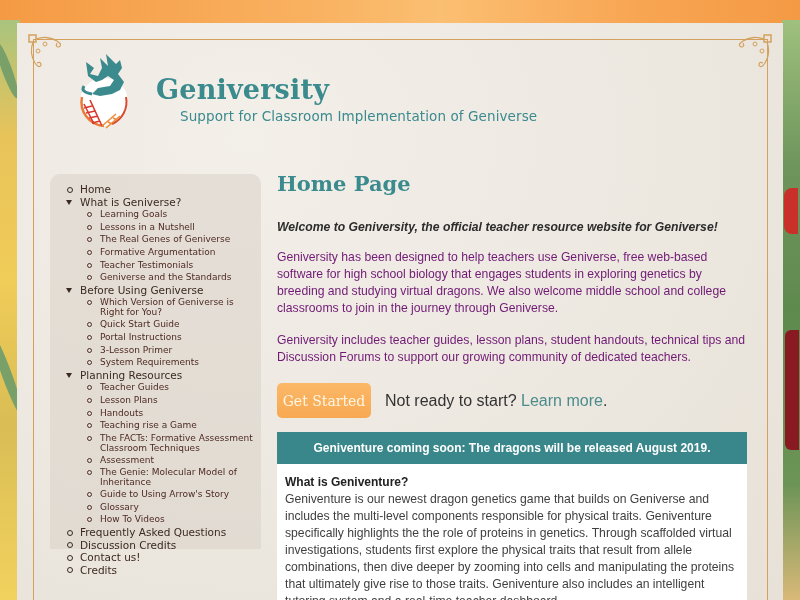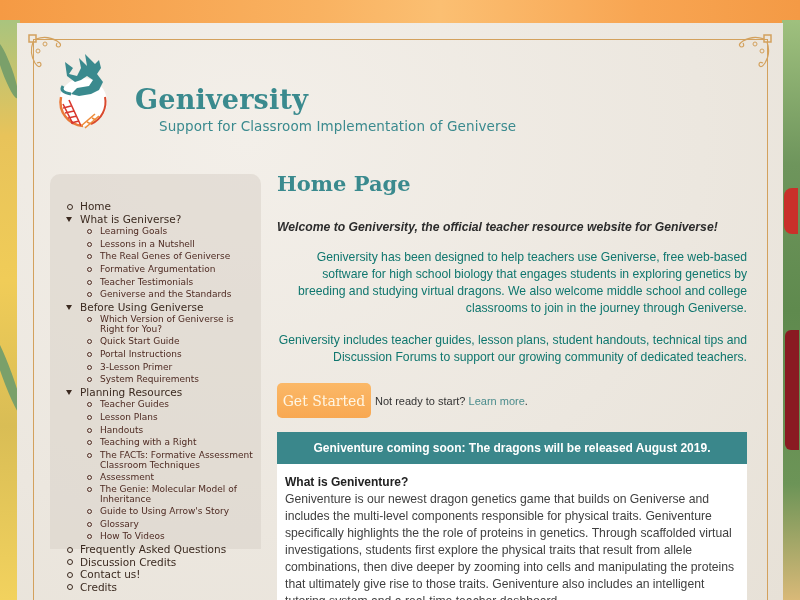--- a/index.html
+++ b/index.html
@@ -32,36 +32,36 @@
       background: radial-gradient(ellipse at 30% 20%, #f3efe9 0%, #ece7df 60%, #e7e1d7 100%);
     }
     .frame {
       position: absolute; left: 33px; top: 39px; width: 735px; height: 575px;
       border-top: 1.5px solid #d3a15d; border-left: 1.5px solid #d3a15d; border-right: 1.5px solid #d3a15d;
     }
     .corner { position: absolute; width: 40px; height: 40px; }
     .corner.tl { left: 27px; top: 33px; }
     .corner.tr { right: 27px; top: 33px; transform: scaleX(-1); }
 
-    .header { position: absolute; left: 51px; top: 52px; display: flex; align-items: flex-end; }
+    .header { position: absolute; left: 72px; top: 52px; display: flex; align-items: center; }
     .logo { width: 64px; height: 82px; }
     .brand { margin-left: 20px; margin-top: 12px; }
     .brand-title {
       font-family: "DejaVu Serif", serif; font-weight: bold; font-size: 27px;
       color: #3a8a8e; letter-spacing: 0.2px; line-height: 30px;
     }
     .brand-sub {
       font-family: "DejaVu Sans", sans-serif; font-size: 13.5px; color: #3a8a8e;
       margin-top: 3px; letter-spacing: 0.1px; margin-left: 24px;
     }
 
     .sidebar {
       position: absolute; left: 50px; top: 174px; width: 211px; height: 375px;
       background: rgba(216, 210, 200, 0.55); border-radius: 10px 10px 0 0;
-      padding: 26px 6px 0 14px;
+      padding: 9px 6px 0 14px;
     }
     .nav { list-style: none; }
     .nav > li { position: relative; padding-left: 16px; font-family: "DejaVu Sans", sans-serif; font-size: 10.5px; color: #3b2a20; line-height: 12.6px; }
     .nav > li > .lbl { display: block; }
     .nav > li::before {
       content: ""; position: absolute; left: 3px; top: 3.5px; width: 4px; height: 4px;
       border: 1.2px solid #3b2a20; border-radius: 50%;
     }
     .nav > li.open::before {
       border: none; width: 0; height: 0; border-radius: 0; top: 4px; left: 2px;
@@ -75,29 +75,29 @@
     }
     .sub li.two { line-height: 10px; padding-top: 1px; padding-bottom: 1px; }
 
     .main { position: absolute; left: 277px; top: 170px; width: 470px; }
     .page-title {
       font-family: "DejaVu Serif", serif; font-size: 21px; color: #3a8a8e; line-height: 28px;
     }
     .welcome {
       margin-top: 22px; font-weight: bold; font-style: italic; font-size: 12.2px; color: #2c2c2c;
     }
-    .para { margin-top: 15px; font-size: 12.2px; line-height: 17px; color: #0f766e; width: 470px; text-align: right; }
+    .para { margin-top: 15px; font-size: 12.2px; line-height: 17px; color: #701a75; width: 470px; }
     .cta-row { margin-top: 17px; display: flex; align-items: center; }
     .btn-start {
       width: 94px; height: 35px; border-radius: 5px; border: none;
       background: linear-gradient(180deg, #fbb867 0%, #f8a852 100%);
       color: #fff6e4; font-family: "DejaVu Serif", serif; font-size: 14px;
       display: flex; align-items: center; justify-content: center;
     }
-    .not-ready { margin-left: 4px; font-size: 11px; color: #333; }
+    .not-ready { margin-left: 14px; font-size: 16px; color: #333; }
     .learn { color: #4b8c8c; text-decoration: none; }
     .banner {
       margin-top: 14px; width: 470px; height: 32px; background: #3a878b;
       color: #fff; font-weight: bold; font-size: 12px;
       display: flex; align-items: center; justify-content: center;
     }
     .box { width: 470px; height: 140px; background: #ffffff; padding: 10px 8px 0 8px; }
     .box-title { font-weight: bold; font-size: 12px; color: #222; line-height: 17px; }
     .box-text { font-size: 12.2px; line-height: 17px; color: #3f3f3f; }
   </style>
@@ -172,21 +172,21 @@
         <li>3-Lesson Primer</li>
         <li>System Requirements</li>
       </ul>
     </li>
     <li class="open">
       <span class="lbl">Planning Resources</span>
       <ul class="sub">
         <li>Teacher Guides</li>
         <li>Lesson Plans</li>
         <li>Handouts</li>
-        <li>Teaching with a Right</li>
+        <li>Teaching rise a Game</li>
         <li class="two">The FACTs: Formative Assessment Classroom Techniques</li>
         <li>Assessment</li>
         <li class="two">The Genie: Molecular Model of Inheritance</li>
         <li>Guide to Using Arrow's Story</li>
         <li>Glossary</li>
         <li>How To Videos</li>
       </ul>
     </li>
     <li>
         <span class="lbl">Frequently Asked Questions</span>

